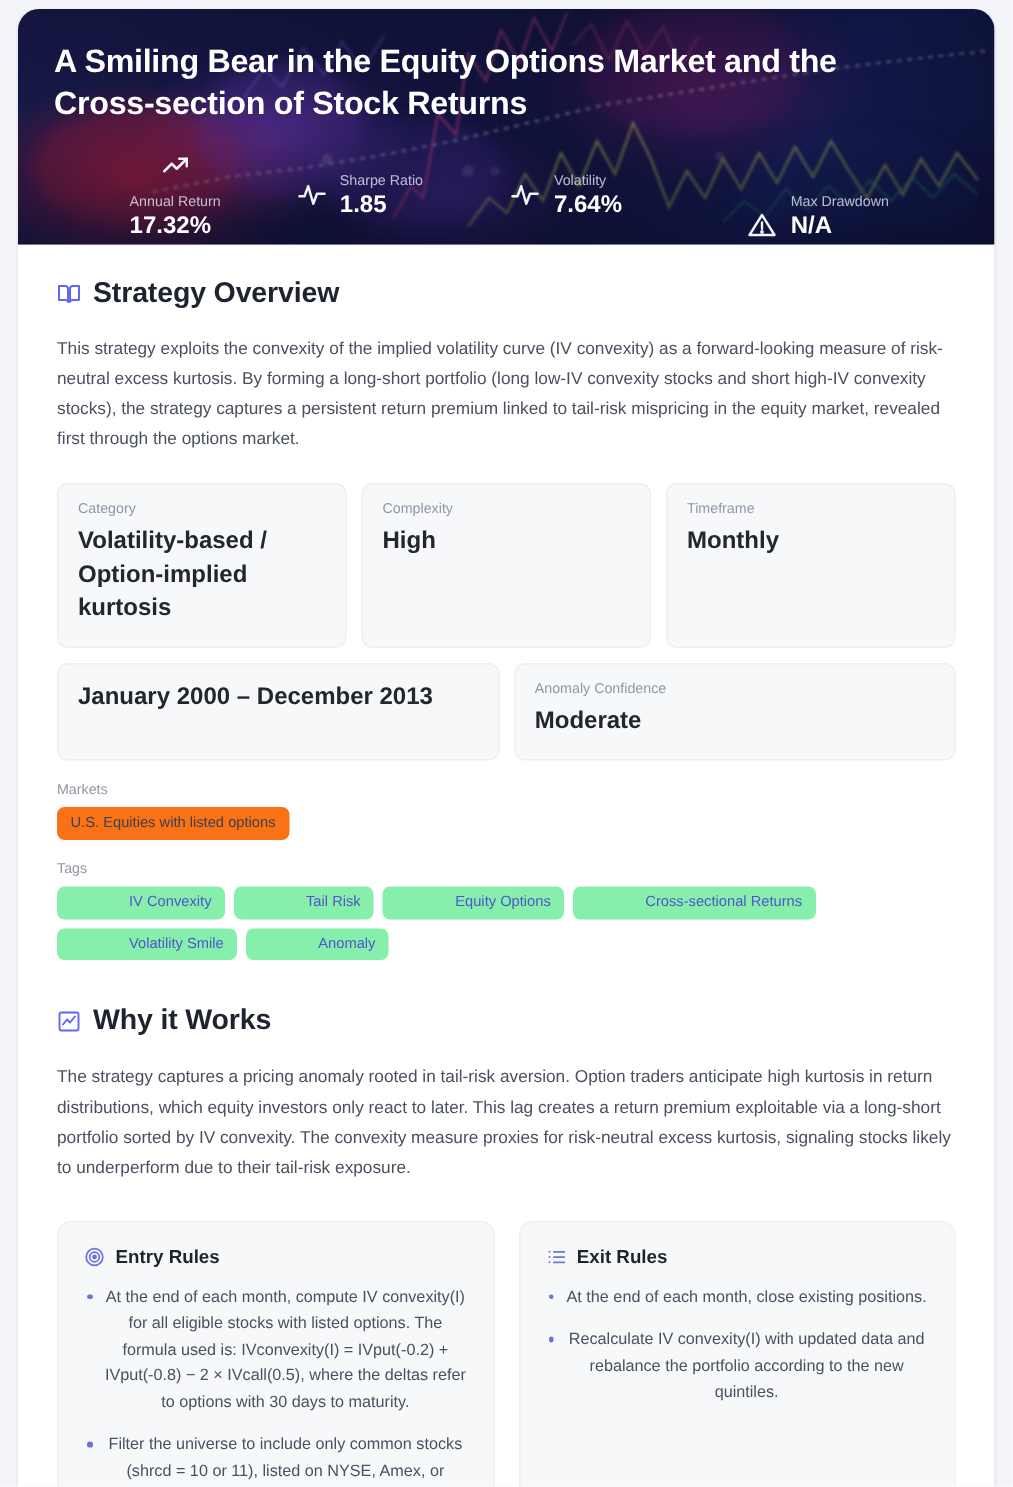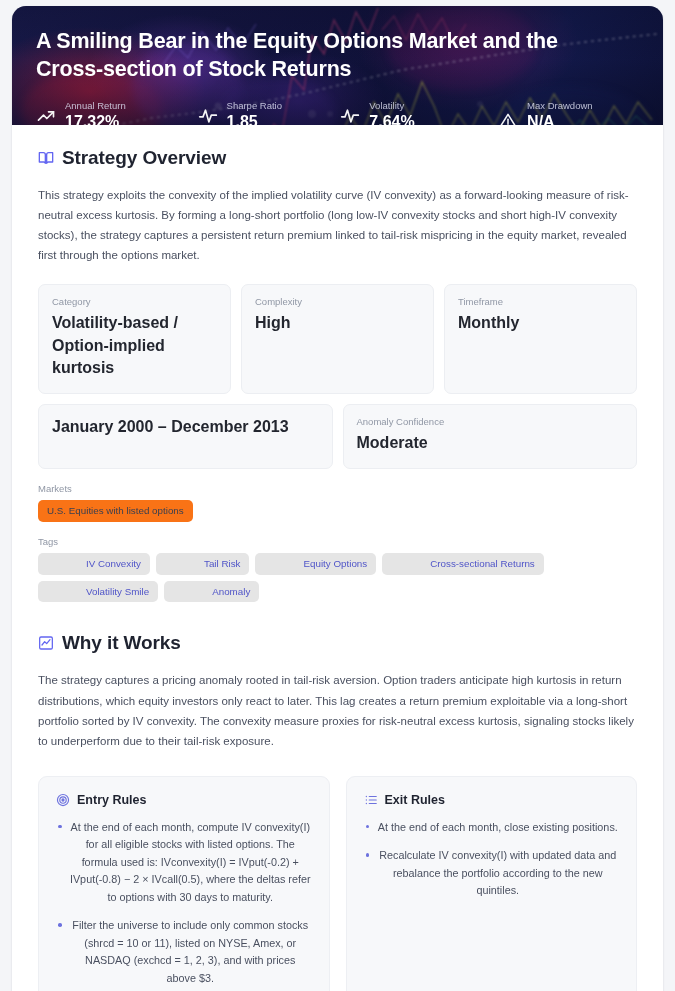--- a/index.html
+++ b/index.html
@@ -15,21 +15,21 @@
   .page {
     position: relative;
     width: 675px;
     min-height: 991px;
     padding: 6px 12px 0 12px;
   }
 
   
   .hero {
     position: relative;
-    height: 119px;
+    height: 157px;
     background:
       radial-gradient(ellipse 160px 90px at 12% 72%, rgba(196,30,58,.62) 0%, rgba(196,30,58,0) 72%),
       radial-gradient(ellipse 130px 80px at 26% 55%, rgba(120,60,190,.50) 0%, rgba(120,60,190,0) 72%),
       radial-gradient(ellipse 120px 70px at 44% 80%, rgba(90,50,170,.40) 0%, rgba(90,50,170,0) 72%),
       radial-gradient(ellipse 150px 95px at 70% 30%, rgba(150,30,110,.32) 0%, rgba(150,30,110,0) 74%),
       linear-gradient(120deg, #181a4a 0%, #141541 28%, #10123a 55%, #131a4d 78%, #0d1136 100%);
     overflow: hidden;
   }
   .hero-art { position:absolute; inset:0; opacity:.62; filter: blur(1.1px); }
   .hero-art-soft { position:absolute; inset:0; opacity:.38; filter: blur(5px); }
@@ -47,21 +47,21 @@
     line-height: 1.28;
     letter-spacing: -.2px;
     max-width: 580px;
   }
 
   .metrics {
     display: flex;
     margin-top: 17px;
   }
   .metric { display: flex; align-items: center; gap: 9px; }
-  .metric.m0 { width: 172px; }
+  .metric.m0 { width: 172px; flex-direction: column; }
   .metric.m1 { width: 152px; }
   .metric.m2 { width: 168px; }
   .metric.m3 { width: 150px; align-items: flex-end; }
 
   .metric-icon { flex: 0 0 auto; display: block; color: #ffffff; opacity: .95; }
   .metric-text { display: flex; flex-direction: column; }
   .metric-label {
     color: rgba(225,228,245,.80);
     font-size: 9.5px;
     line-height: 1.2;
@@ -131,21 +131,21 @@
   .chip {
     display: inline-block;
     background: #f97316;
     color: #3b4050;
     font-size: 9.8px;
     line-height: 1;
     padding: 6px 9px;
     border-radius: 5px;
   }
   .chip.tag {
-    background: #e5e5e5;
+    background: #86efac;
     color: #5055c8;
     padding-left: 48px;
   }
 
   
   .why-wrap { margin-top: 30px; }
   .why-wrap .para { margin-bottom: 0; }
 
   
   .rules-grid { display: flex; gap: 16px; margin-top: 25px; align-items: flex-start; }

